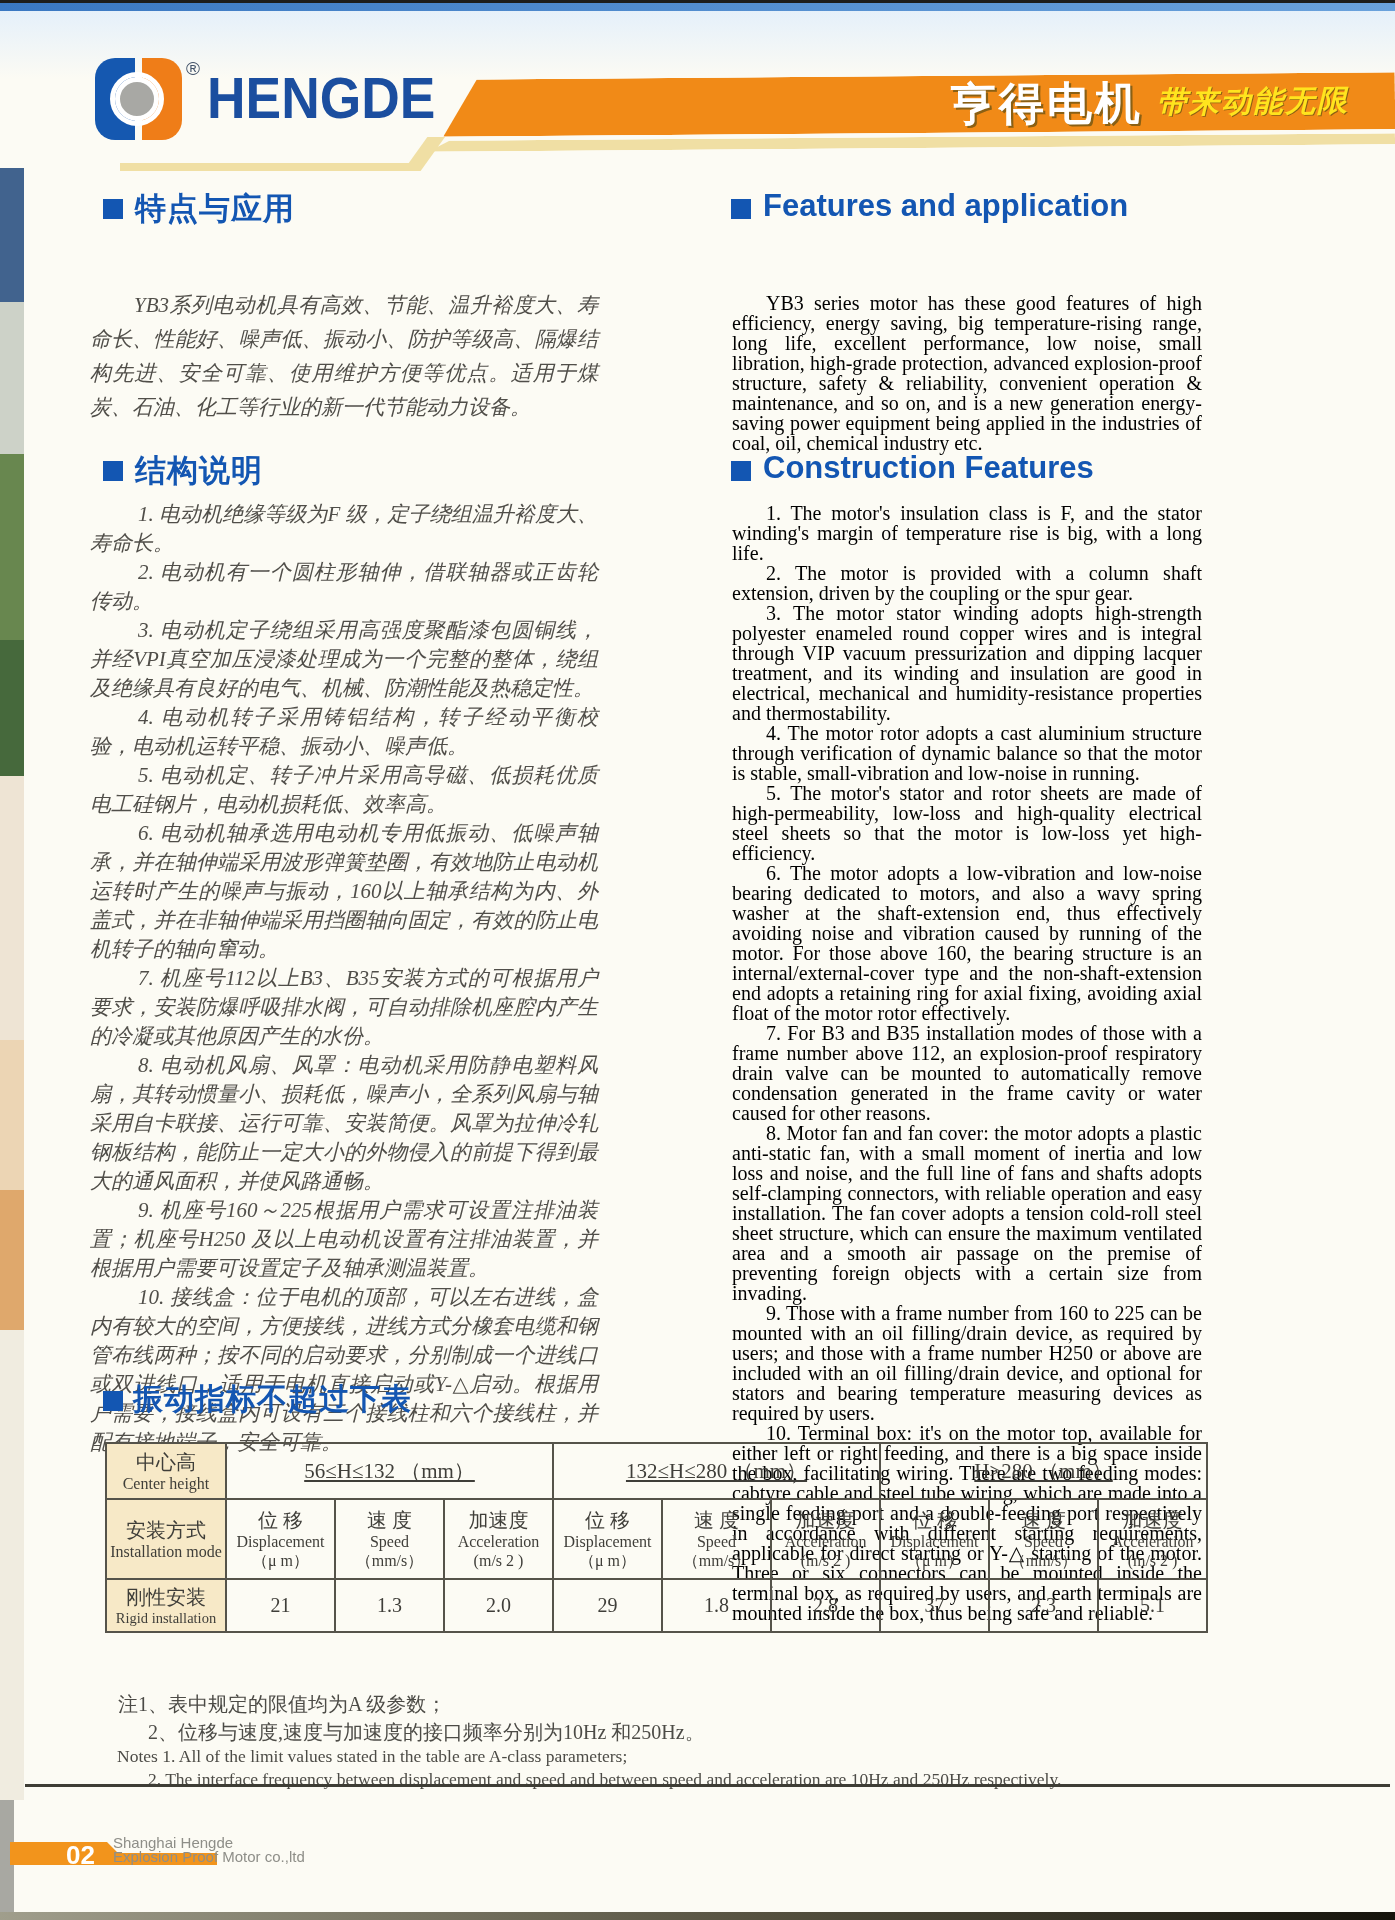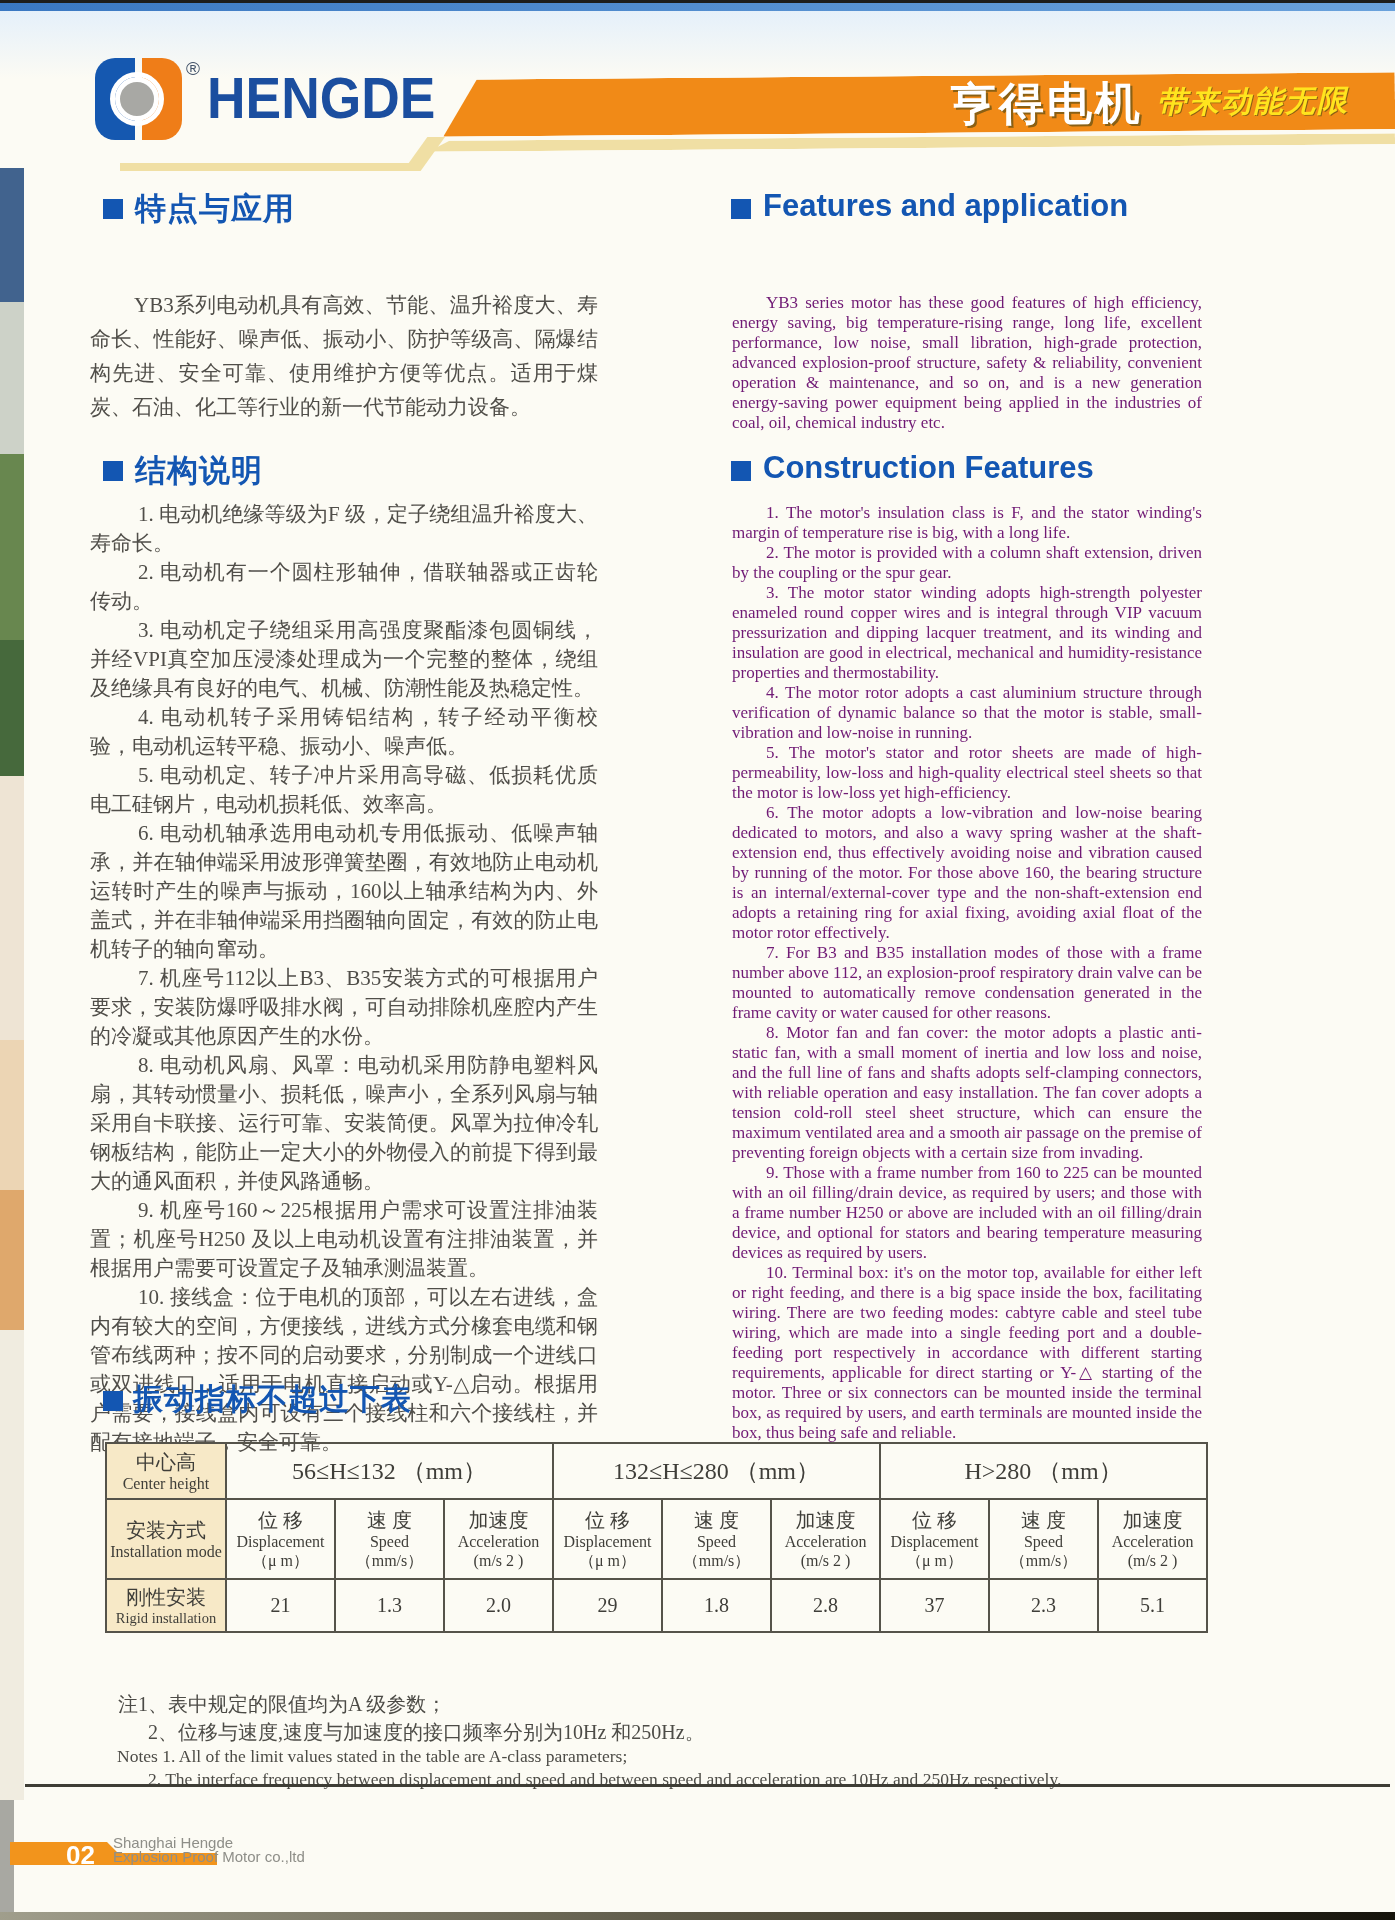--- a/index.html
+++ b/index.html
@@ -42,35 +42,35 @@
   .band-line{position:absolute;left:120px;top:163px;width:292px;height:8px;background:#f0dfa4;}
   
   .sliver{position:absolute;left:0;width:24px;}
   
   .sq{position:absolute;width:20px;height:20px;background:#1356b2;}
   .h-zh{position:absolute;font-family:"Liberation Sans","DejaVu Sans",sans-serif;font-weight:800;
         font-size:31px;color:#1356b2;white-space:nowrap;letter-spacing:1px;}
   .h-en{position:absolute;font-family:"Liberation Sans","DejaVu Sans",sans-serif;font-weight:800;
         font-size:31px;color:#1356b2;white-space:nowrap;}
   
-  .zh-block{position:absolute;left:90px;width:508px;text-align:justify;}
+  .zh-block{position:absolute;left:90px;width:508px;text-align:justify;font-style:italic;}
   .zh-block p{margin:0;font-size:21px;line-height:34px;text-indent:44px;}
   .zh-items p{margin:0;font-size:21px;line-height:29px;text-indent:48px;}
   .en-block{position:absolute;left:732px;width:470px;text-align:justify;}
-  .en-block p{margin:0;font-size:17px;line-height:20px;text-indent:34px;color:#701a75;}
+  .en-block p{margin:0;font-size:20px;line-height:20px;text-indent:34px;color:#000000;}
   
   .vib-table{position:absolute;left:105px;top:1442px;width:1100px;border-collapse:collapse;
              table-layout:fixed;}
   .vib-table td{border:2px solid #55534a;text-align:center;vertical-align:middle;
                 padding:1px 2px;color:#3f3e39;}
   .vib-table .beige{background:#f7e9c7;}
   .t-zh{font-size:20px;line-height:24px;}
   .t-en{font-size:16px;line-height:19px;white-space:nowrap;}
   .t-en-sm{font-size:14.5px;line-height:18px;white-space:nowrap;}
-  .group-cell{font-size:24px;}
+  .group-cell{font-size:21px;text-decoration:underline;}
   .val-cell{font-size:20px;}
   .r1{height:56px;} .r2{height:80px;} .r3{height:54px;} .r4{height:53px;padding-left:36px;}
   
   .note{position:absolute;white-space:nowrap;color:#4c4b46;}
   .note-zh{font-size:20px;}
   .note-en{font-size:17.5px;}
   .rule{position:absolute;left:25px;top:1784px;width:1365px;height:3px;background:#3e3d35;}
   
   .footer-bar{position:absolute;left:10px;top:1842px;width:207px;height:23px;background:#f2941c;
               clip-path:polygon(0 0,97px 0,108px 48%,100% 48%,100% 100%,0 100%);}

